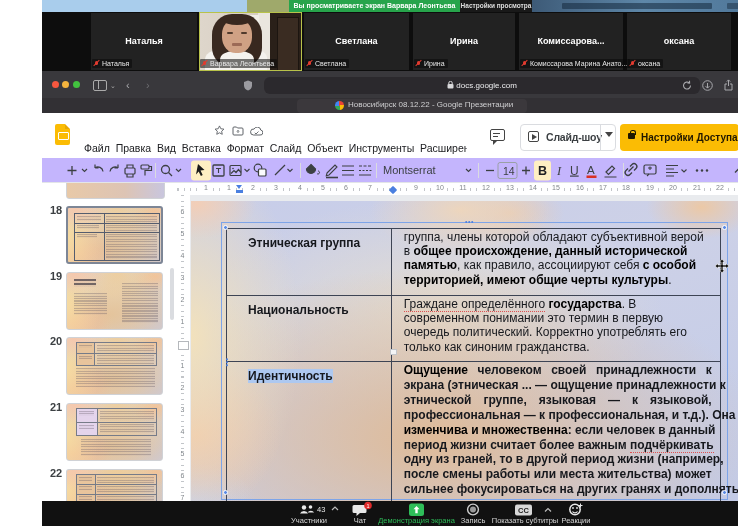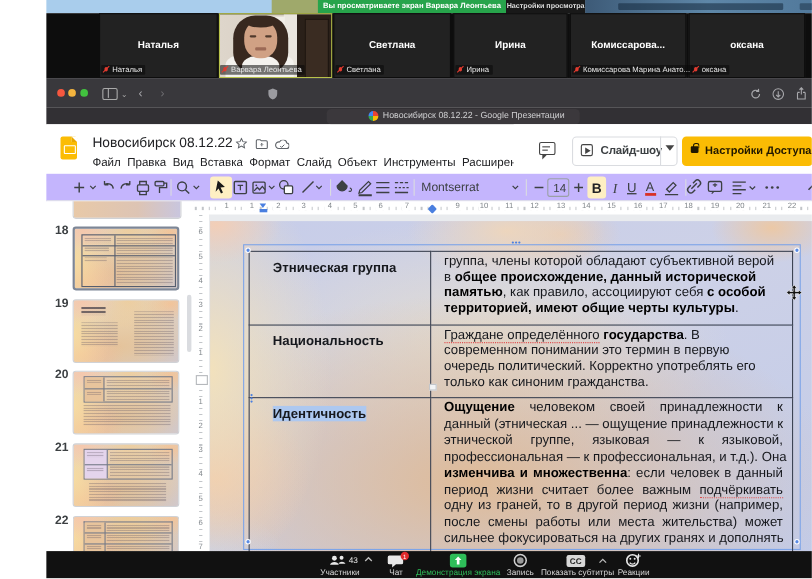--- a/index.html
+++ b/index.html
@@ -11,21 +11,21 @@
   .vlab::before{content:"";position:absolute;left:3px;top:1.5px;width:3px;height:4.5px;background:#e23b30;border-radius:1.5px;}
   .vlab::after{content:"";position:absolute;left:4px;top:0px;width:1px;height:8px;background:#e23b30;transform:rotate(45deg);}
   .dot{width:7px;height:7px;border-radius:50%;}
   #tbl td{border:1px solid #3d4454;vertical-align:top;padding:4px;}
   .bc{padding-top:1px!important;}
   .hc{width:171px;}
   .bc{width:322px;}
   .hl{font-size:12px;font-weight:bold;color:#16181d;padding:3px 0 0 17px;}
   .tl,.tj{font-size:12px;line-height:14.2px;color:#16181d;white-space:nowrap;padding-left:8px;width:308px;}
   tr.r3 .tl,tr.r3 .tj{line-height:14.9px;}
-  .tj{text-align:justify;text-align-last:justify;}
+  .tj{text-align:justify;text-align-last:justify;font-weight:bold;}
   .tl b,.tj b{color:#000;}
   .sp{border-bottom:1px dotted #e05050;}
   .hdl{width:3px;height:3px;border:.5px solid #fff;border-radius:50%;background:#5b8be4;}
   .thumb{left:24px;width:97px;height:58px;border-radius:3px;box-sizing:border-box;}
   .mt{background:repeating-linear-gradient(180deg,rgba(98,88,102,.34) 0 1px,rgba(120,110,125,.05) 1px 2.5px);}
   .mt2{background:repeating-linear-gradient(180deg,rgba(48,45,60,.65) 0 1.6px,rgba(120,110,125,.08) 1.6px 4px);}
 </style>
 </head>
 <body>
 <div id="page">
@@ -83,20 +83,24 @@
 
 <div class="abs" style="left:51px;top:80px;width:12px;height:9px;border:1px solid #aaa;border-radius:2px;"></div>
 <div class="abs" style="left:53px;top:80px;width:3px;height:9px;border-right:1px solid #aaa;"></div>
 <div class="abs" style="left:68px;top:82px;color:#aaa;font-size:7px;">⌄</div>
 <div class="abs" style="left:84px;top:79px;color:#a8a8ac;font-size:11px;">‹</div>
 <div class="abs" style="left:104px;top:79px;color:#6e6d71;font-size:11px;">›</div>
 <svg class="abs" style="left:201px;top:80px;" width="10" height="11" viewBox="0 0 10 11">
       <path d="M5 .5 L9 2 V5.5 C9 8 7.3 9.8 5 10.5 C2.7 9.8 1 8 1 5.5 V2 Z" fill="#9b9ba0"></path>
     </svg>
 
+<div class="abs" style="left:222px;top:77px;width:436px;height:17px;background:#2b292d;border-radius:6px;color:#ececee;font-size:8px;line-height:17px;text-align:center;"><svg width="7" height="8" viewBox="0 0 7 8" style="vertical-align:-1px;">
+        <rect x="0.5" y="3" width="6" height="4.5" rx="1" fill="#d8d8da"></rect>
+        <path d="M1.8 3 V2 a1.7 1.7 0 0 1 3.4 0 V3" stroke="#d8d8da" fill="none"></path>
+      </svg> docs.google.com</div>
 <svg class="abs" style="left:640px;top:80px;" width="10" height="11" viewBox="0 0 10 11">
       <path d="M8.5 5.5 a3.5 3.5 0 1 1 -1.2 -2.6 M7.5 0.8 L7.6 3.1 L5.4 3" stroke="#a8a8ac" stroke-width="1.1" fill="none"></path>
     </svg>
 
 <svg class="abs" style="left:660px;top:80px;" width="11" height="11" viewBox="0 0 11 11">
       <circle cx="5.5" cy="5.5" r="4.8" fill="none" stroke="#a8a8ac" stroke-width="1"></circle>
       <path d="M5.5 3 V8 M3.6 6.2 L5.5 8.1 L7.4 6.2" stroke="#a8a8ac" stroke-width="1" fill="none"></path>
     </svg>
 <svg class="abs" style="left:681px;top:79px;" width="11" height="12" viewBox="0 0 11 12">
       <path d="M2 5 H4 M7 5 H9 M2 5 V11 H9 V5 M5.5 1 V7 M3.8 2.6 L5.5 .9 L7.2 2.6" stroke="#a8a8ac" stroke-width="1" fill="none"></path>
@@ -109,21 +113,20 @@
 
 <div class="abs" style="left:255px;top:99px;width:230px;height:14px;background:#3b383c;border-radius:4px;"></div>
 <div class="abs" style="left:293px;top:101px;width:9px;height:9px;border-radius:50%;background:conic-gradient(#ea4335 0 25%,#fbbc05 0 50%,#34a853 0 75%,#4285f4 0);"></div>
 <div class="abs" style="left:306px;top:100px;color:#cfcfd1;font-size:8px;">Новосибирск 08.12.22 - Google Презентации</div>
 
 <div class="abs" style="left:0;top:113px;width:738px;height:45px;background:#fff;"></div>
 
 <div class="abs" style="left:13px;top:124px;width:15px;height:21px;background:#fbbc04;border-radius:2px;"></div>
 <div class="abs" style="left:23px;top:124px;width:0;height:0;border-left:5px solid #e9a800;border-top:5px solid #fff;"></div>
 <div class="abs" style="left:16px;top:132px;width:9px;height:6px;border:1.5px solid #fff;border-radius:1px;"></div>
-<div class="abs" style="left:42px;top:123px;color:#202124;font-size:12.5px;">Новосибирск 08.12.22</div>
 <svg class="abs" style="left:172px;top:125px;" width="11" height="11" viewBox="0 0 24 24">
       <path d="M12 2 l2.9 6.2 6.8 .8 -5 4.6 1.3 6.7 -6 -3.3 -6 3.3 1.3 -6.7 -5 -4.6 6.8 -.8 Z" fill="none" stroke="#5f6368" stroke-width="2"></path>
     </svg>
 <svg class="abs" style="left:190px;top:126px;" width="12" height="10" viewBox="0 0 24 20">
       <path d="M2 4 a2 2 0 0 1 2 -2 h5 l2 2 h9 a2 2 0 0 1 2 2 v10 a2 2 0 0 1 -2 2 h-16 a2 2 0 0 1 -2 -2 Z" fill="none" stroke="#5f6368" stroke-width="2"></path>
       <path d="M12 14 v-5 M9.8 11 l2.2 -2.2 L14.2 11" stroke="#5f6368" stroke-width="1.8" fill="none"></path>
     </svg>
 <svg class="abs" style="left:208px;top:127px;" width="13" height="9" viewBox="0 0 26 18">
       <path d="M7 16 a6 6 0 1 1 1.2 -11.9 A7 7 0 0 1 21.5 6.1 A5 5 0 0 1 20 16 Z" fill="none" stroke="#5f6368" stroke-width="2"></path>
       <path d="M9.5 11.5 l2.5 2.5 5 -5" stroke="#5f6368" stroke-width="1.8" fill="none"></path>
@@ -438,21 +441,21 @@
                 <div class="tl">очередь политический. Корректно употреблять его</div>
                 <div class="tl">только как синоним гражданства.</div>
               </td>
       </tr>
       <tr class="r3">
         <td class="hc" style="height:150px;">
                 <div class="hl"><span style="background:#adc8f0;">Идентичность</span></div>
               </td>
         <td class="bc">
                 <div class="tj"><b>Ощущение</b> человеком своей принадлежности к</div>
-                <div class="tj">данный (этническая ... — ощущение принадлежности к</div>
+                <div class="tj">экрана (этническая ... — ощущение принадлежности к</div>
                 <div class="tj">этнической группе, языковая — к языковой,</div>
                 <div class="tj">профессиональная — к профессиональная, и т.д.). Она</div>
                 <div class="tj"><b>изменчива и множественна</b>: если человек в данный</div>
                 <div class="tj">период жизни считает более важным <span class="sp">подчёркивать</span></div>
                 <div class="tj">одну из граней, то в другой период жизни (например,</div>
                 <div class="tj">после смены работы или места жительства) может</div>
                 <div class="tj">сильнее фокусироваться на других гранях и дополнять</div>
                 <div class="tl">их.</div>
               </td>
       </tr>

